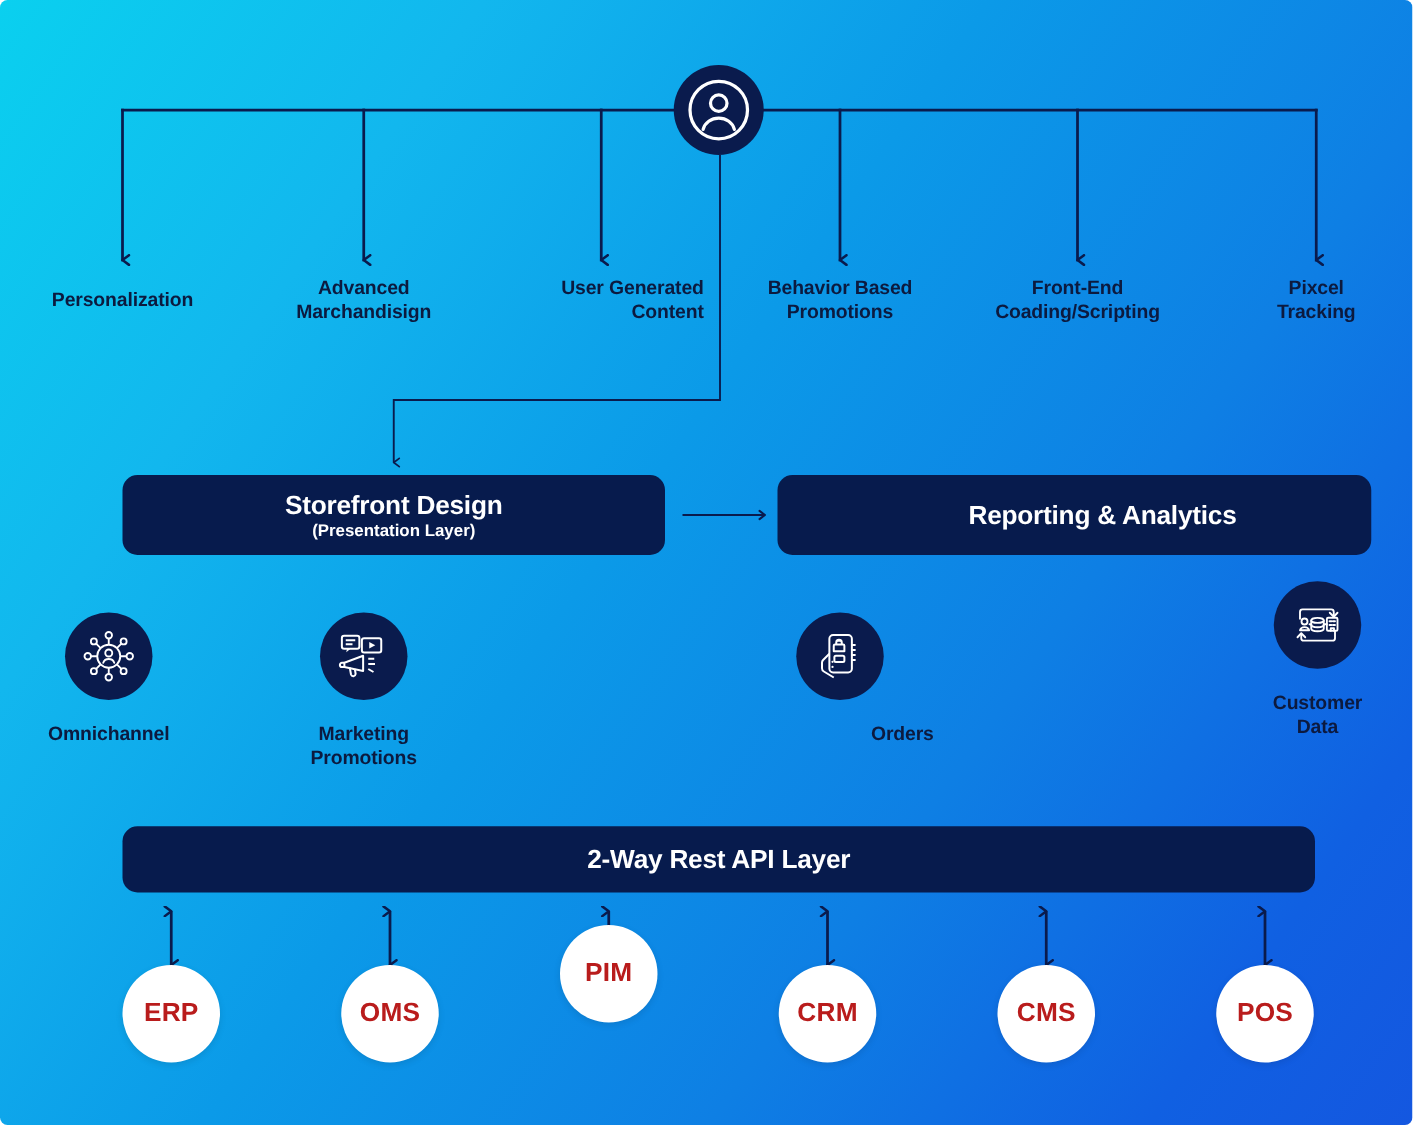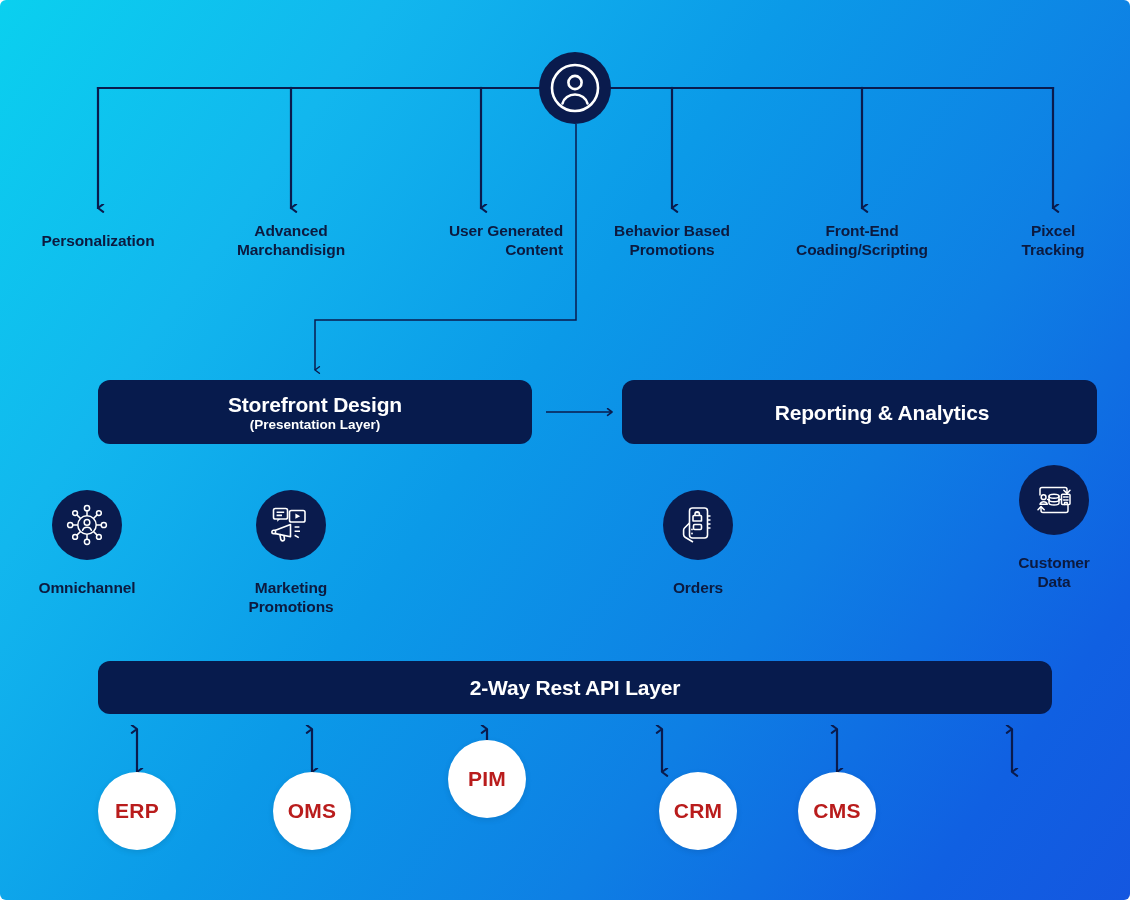--- a/index.html
+++ b/index.html
@@ -157,21 +157,21 @@
         <path d="M6.5,27.2 L21.5,21.6 V33.8 L6.5,30.6 Z"></path>
         <path d="M6.5,27.2 H4.6 a1.7,1.7 0 0 0 -1.7,1.7 a1.7,1.7 0 0 0 1.7,1.7 h1.9"></path>
         <path d="M10.8,31 L11.8,36.6 a1.9,1.9 0 0 0 3.7,-0.4 L14.9,32.2"></path>
         <path d="M25.6,24 H30.4 M25.6,28.2 H31 M25.6,32.2 L29.8,34.6"></path>
       </svg>
     </div>
     <div class="cap-label">Marketing<br>Promotions</div>
   </div>
 
 
-  <div class="cap" style="left:623px;top:490px;">
+  <div class="cap" style="left:597px;top:490px;text-align:right;">
     <div class="cap-circle">
       <svg width="44" height="44" viewBox="0 0 44 44" fill="none" stroke="#ffffff" stroke-width="1.6" stroke-linejoin="round">
         <rect x="13.5" y="5" width="18" height="30" rx="3"></rect>
         <path d="M19.5,9.5 h3.5 M18,12.5 h6.5 a1,1 0 0 1 1,1 v4.5 h-8.5 v-4.5 a1,1 0 0 1 1,-1 Z"></path>
         <path d="M19,12.5 v-1.6 a2.2,2.2 0 0 1 4.4,0 v1.6"></path>
         <rect x="17.5" y="21.5" width="8" height="5" rx="1.2"></rect>
         <path d="M31.5,13 h3 M31.5,17 h3 M31.5,21 h3 M31.5,25 h3"></path>
         <path d="M13.5,20 L8.5,25 a3,3 0 0 0 -0.9,2.2 v4.4 a3,3 0 0 0 1.5,2.6 L17,39"></path>
         <circle cx="16" cy="30.5" r="0.9" fill="#ffffff" stroke="none"></circle>
         <circle cx="16" cy="26.4" r="0.9" fill="#ffffff" stroke="none"></circle>
@@ -201,16 +201,17 @@
     <div class="cap-label">Customer<br>Data</div>
   </div>
 
   <div class="bar" style="left:98px;top:661px;width:954px;height:53px;">
     <div class="bar-title">2-Way Rest API Layer</div>
   </div>
 
   <div class="sys" style="left:98px;top:772px;">ERP</div>
   <div class="sys" style="left:273px;top:772px;">OMS</div>
   <div class="sys" style="left:448px;top:740px;">PIM</div>
-  <div class="sys" style="left:659px;top:772px;">CRM</div>
+  <div class="sys" style="left:623px;top:772px;">CRM</div>
   <div class="sys" style="left:798px;top:772px;">CMS</div>
+  <div class="sys" style="left:973px;top:772px;">POS</div>
 
 </div>
 
 </body></html>

